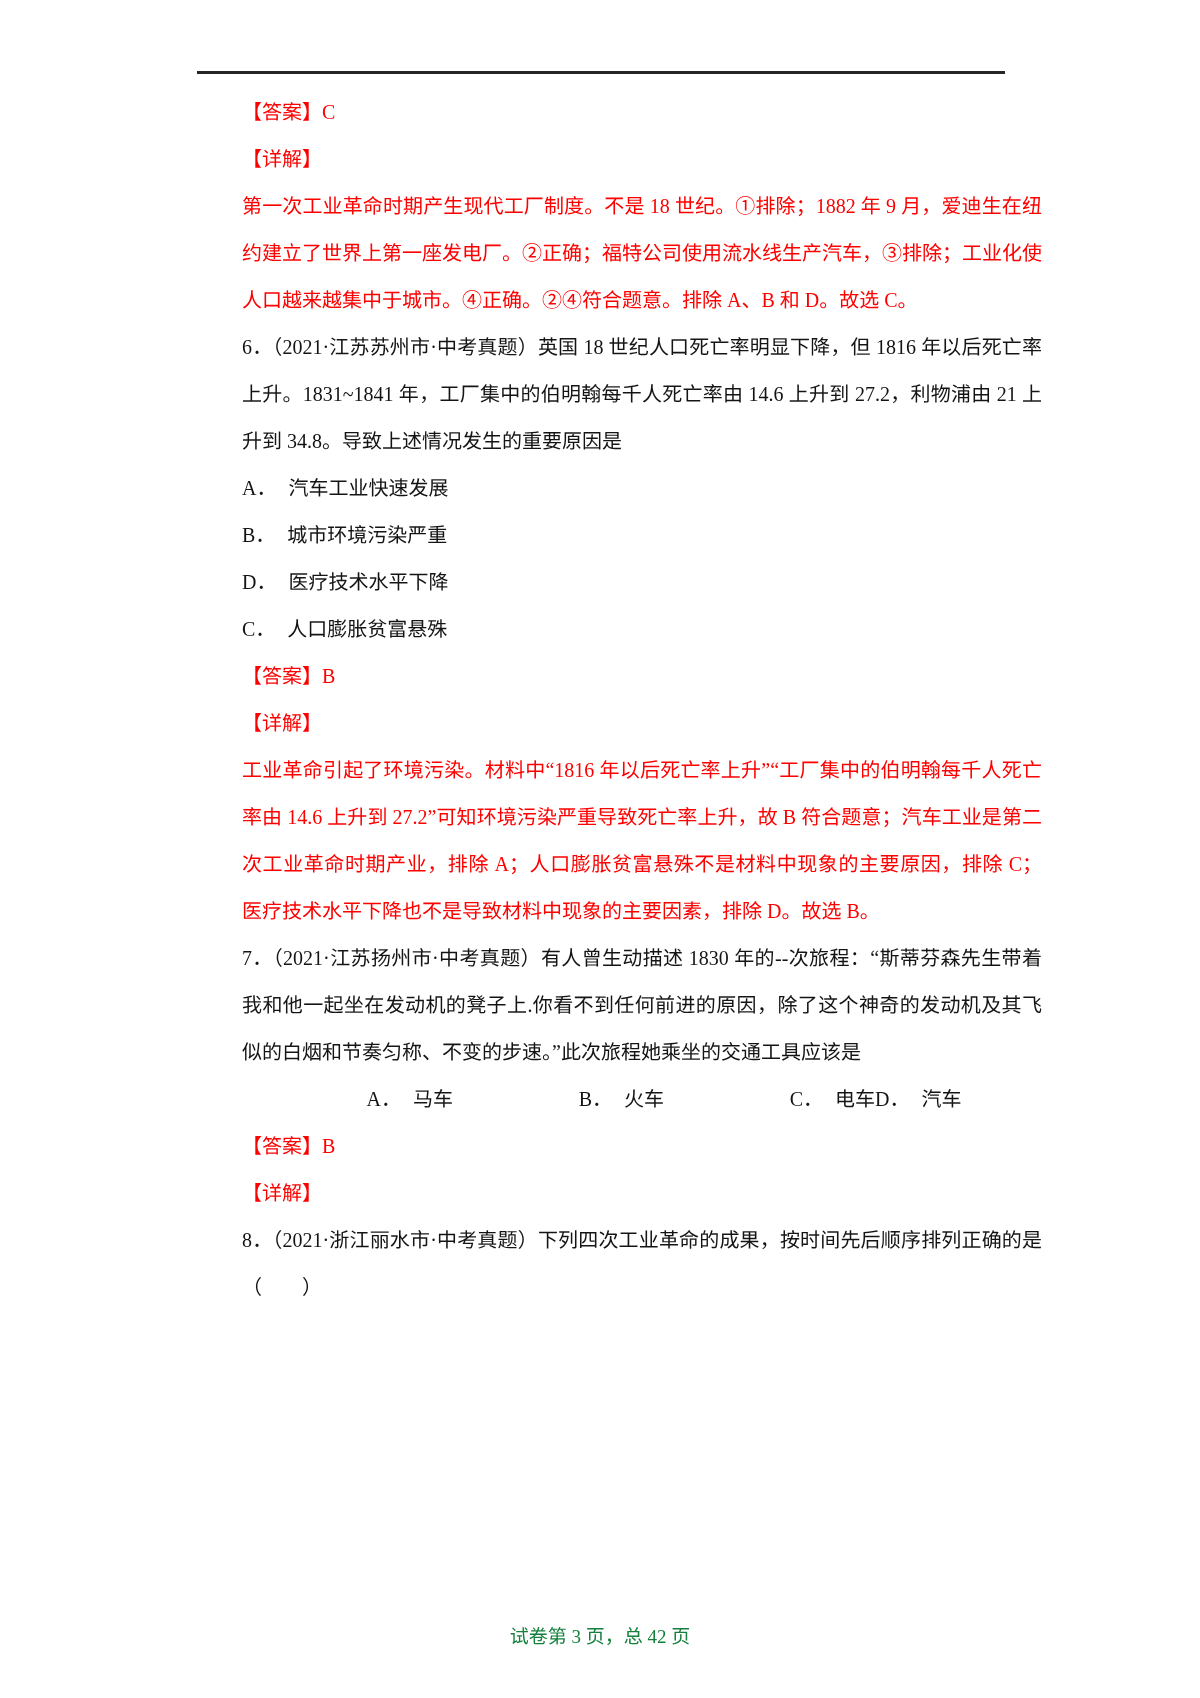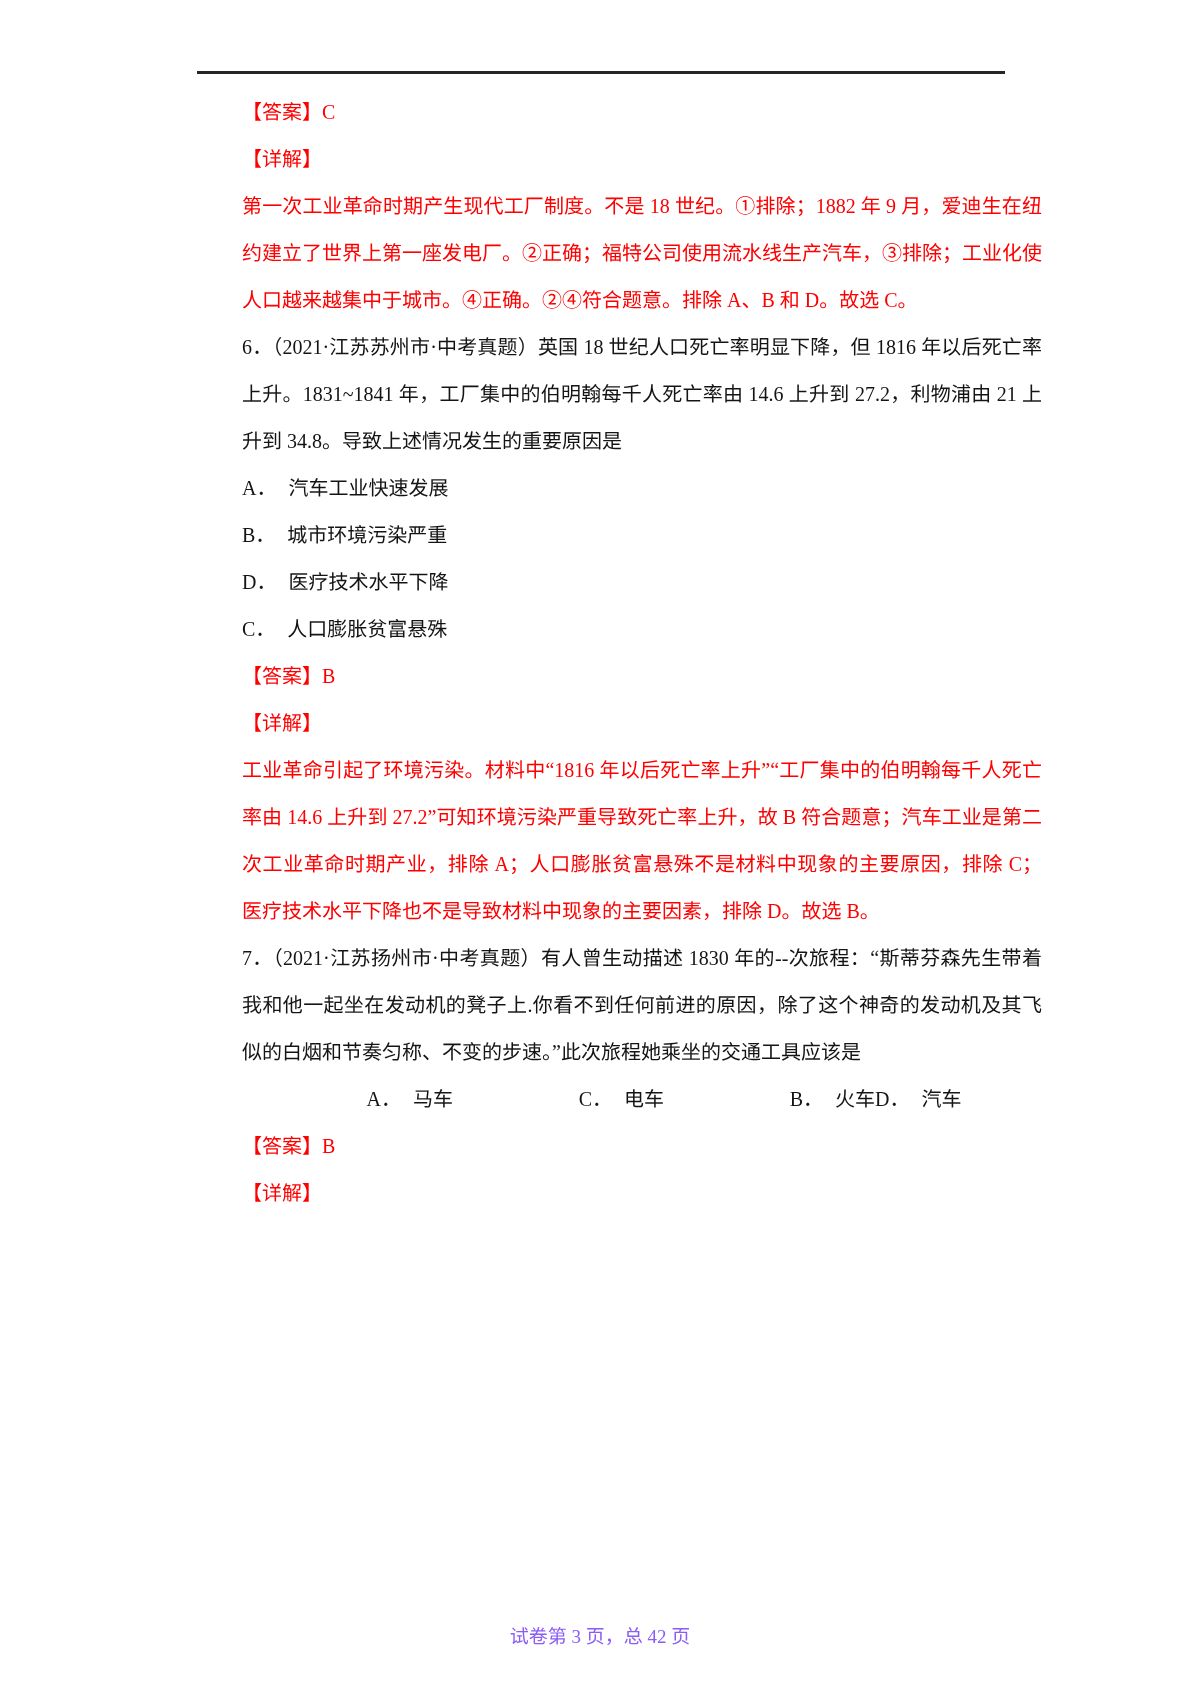--- a/index.html
+++ b/index.html
@@ -37,21 +37,21 @@
   .opt-col { flex: 0 0 211px; }
   .opt-col:last-child { flex: 0 0 auto; }
 
   .footer {
     position: absolute;
     left: 0; top: 1613px;
     width: 100%;
     text-align: center;
     font-size: 19px;
     line-height: 47px;
-    color: #8b5cf6;
+    color: #15803d;
   }
 </style>
 </head>
 <body>
 
 <div class="top-rule"></div>
 
 <div class="content">
 
   <p class="red"><span>【答案】</span><span>C</span></p>
@@ -70,26 +70,27 @@
   <p class="red"><span>【答案】</span><span>B</span></p>
 
   <p class="red">【详解】</p>
 
   <p class="red just">工业革命引起了环境污染。材料中“1816 年以后死亡率上升”“工厂集中的伯明翰每千人死亡率由 14.6 上升到 27.2”可知环境污染严重导致死亡率上升，故 B 符合题意；汽车工业是第二次工业革命时期产业，排除 A；人口膨胀贫富悬殊不是材料中现象的主要原因，排除 C； 医疗技术水平下降也不是导致材料中现象的主要因素，排除 D。故选 B。</p>
 
   <p class="black just">7．（2021·江苏扬州市·中考真题）有人曾生动描述 1830 年的--次旅程：“斯蒂芬森先生带着我和他一起坐在发动机的凳子上.你看不到任何前进的原因，除了这个神奇的发动机及其飞似的白烟和节奏匀称、不变的步速。”此次旅程她乘坐的交通工具应该是</p>
 
   <p class="black option-row">
     <span class="opt-col"><span class="opt-key">A．</span><span>马车</span></span>
+    <span class="opt-col"><span class="opt-key">B．</span><span>火车</span></span>
     <span class="opt-col"><span class="opt-key">C．</span><span>电车</span></span>
-    <span class="opt-col"><span class="opt-key">B．</span><span>火车</span></span>
     <span class="opt-col"><span class="opt-key">D．</span><span>汽车</span></span>
   </p>
 
   <p class="red"><span>【答案】</span><span>B</span></p>
 
   <p class="red">【详解】</p>
 
 
+  <p class="black just">8．（2021·浙江丽水市·中考真题）下列四次工业革命的成果，按时间先后顺序排列正确的是（　　）</p>
 
 </div>
 
 <div class="footer"><span>试卷第 3 页，总 42 页</span></div>
 
 </body></html>

